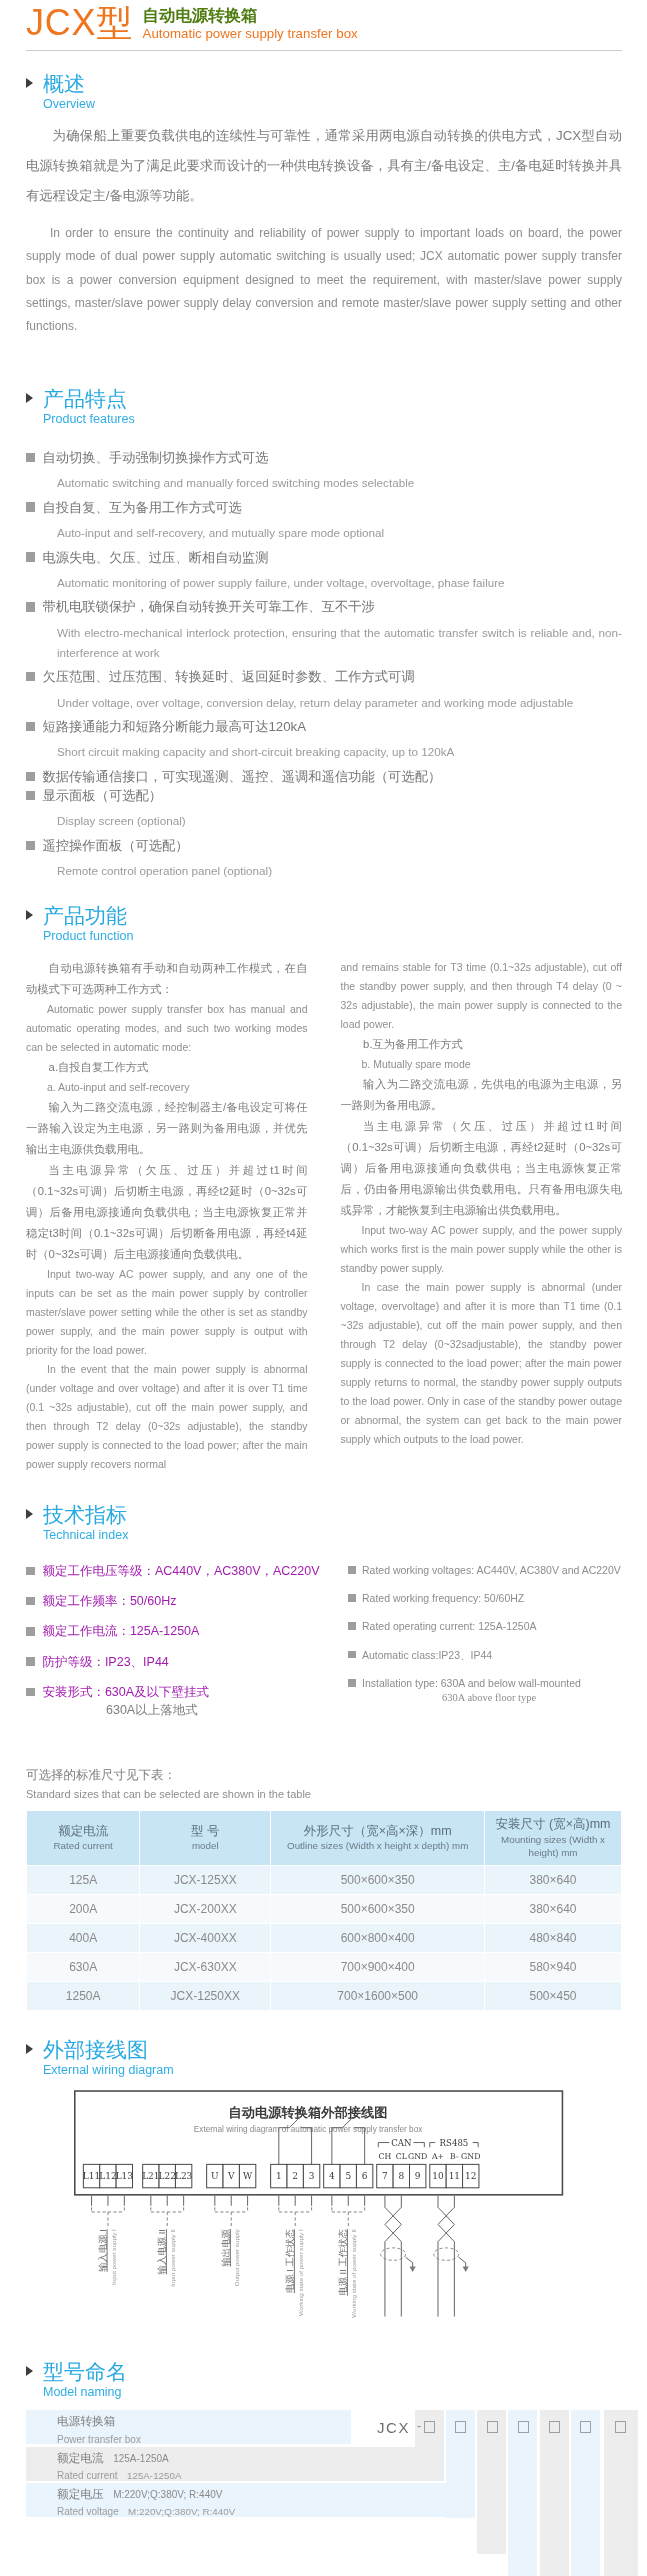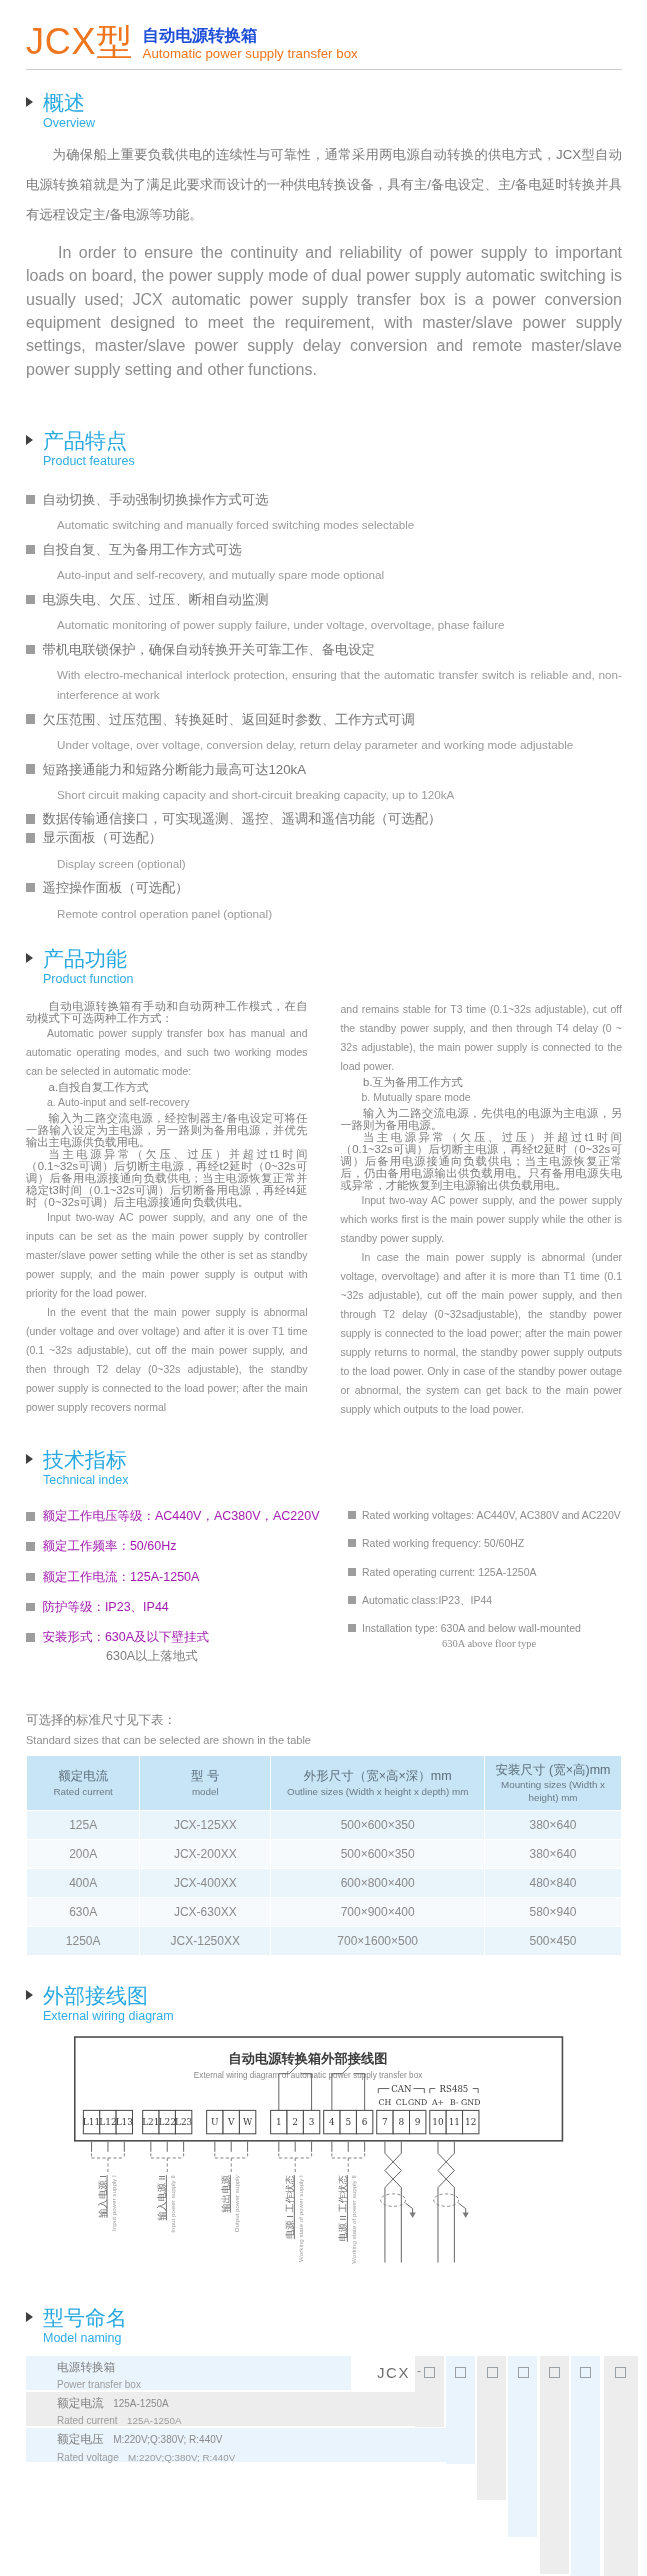--- a/index.html
+++ b/index.html
@@ -1,46 +1,46 @@
 <!DOCTYPE html>
 <html style="font-size:12.5px"><head>
 <meta charset="utf-8">
 <style>
   html,body { margin:0; padding:0; background:#ffffff; }
   body { width:648px; font-family:"Liberation Sans", sans-serif; color:#828282; }
   .page { padding:0 26px 0 26px; }
 
   
-  .doc-header { display:flex; align-items:flex-end; padding-top:21px; }
+  .doc-header { display:flex; align-items:center; padding-top:2px; }
   .model-name { font-size:36px; line-height:41px; color:#f0751f; letter-spacing:0.8px; font-weight:400; }
   .title-stack { margin-left:9.4px; padding-top:3.1px; }
-  .title-zh { font-size:16.4px; font-weight:bold; color:#1d4ed8; line-height:19px; }
+  .title-zh { font-size:16.4px; font-weight:bold; color:#4d7c0f; line-height:19px; }
   .title-en { font-size:13.3px; color:#f0751f; line-height:17px; }
   .header-rule { border:none; border-top:0.8px solid #cccccc; margin:7px 0 0 0; }
 
   
   .sec { display:flex; align-items:flex-start; }
   .tri { width:0; height:0; border-left:7.8px solid #3f3f3f; border-top:5.5px solid transparent; border-bottom:5.5px solid transparent; margin-top:7px; }
   .sec-zh { font-size:21px; color:#29a9e1; line-height:25px; margin-left:10px; font-weight:500; }
   .sec-en { font-size:12.5px; color:#2fade4; line-height:17px; margin-left:10px; }
 
   
   .para-zh { font-size:13.3px; color:#7b7b7b; line-height:30px; text-align:justify; text-indent:2em; margin:7.8px 0 0 0; }
-  .para-en { font-size:16px; color:#8d8d8d; line-height:23.4px; text-align:justify; text-indent:2em; margin:11px 0 0 0; }
+  .para-en { font-size:12px; color:#8d8d8d; line-height:23.4px; text-align:justify; text-indent:2em; margin:11px 0 0 0; }
 
   
   .features { margin-top:20px; }
   .f-zh { display:flex; align-items:flex-start; font-size:13.3px; color:#757575; line-height:19px; }
   .sq { width:9.4px; height:9.4px; background:#9d9d9d; flex:0 0 auto; margin:4.7px 7px 0 0; }
   .f-en { font-size:11.7px; color:#9b9b9b; line-height:20px; margin:6.2px 0 4.7px 31px; text-align:justify; }
 
   
   .fn-cols { display:flex; gap:33px; margin-top:12.5px; }
   .fn-col { flex:1; min-width:0; }
-  .fn-zh { font-size:11.3px; color:#7c7c7c; line-height:12px; text-align:justify; text-indent:2em; margin:0; }
+  .fn-zh { font-size:11.3px; color:#7c7c7c; line-height:21px; text-align:justify; text-indent:2em; margin:0; }
   .fn-en { font-size:10.5px; color:#8f8f8f; line-height:19px; text-align:justify; text-indent:2em; margin:0; }
   .fn-ni { text-indent:0; }
 
   
   .tech-cols { display:flex; margin-top:19px; }
   .tech-col-l { width:322px; }
   .tech-col-r { flex:1; }
   .tech-item { display:flex; align-items:flex-start; margin-bottom:13.3px; }
   .tech-col-l .tech-item { font-size:12.5px; color:#a21caf; line-height:17px; }
   .tech-col-r .tech-item { font-size:10.5px; color:#8d8d8d; line-height:15px; }
@@ -136,21 +136,21 @@
         <span>自投自复、互为备用工作方式可选</span>
       </div>
     <div class="f-en">Auto-input and self-recovery, and mutually spare mode optional</div>
     <div class="f-zh">
         <span class="sq"></span>
         <span>电源失电、欠压、过压、断相自动监测</span>
       </div>
     <div class="f-en">Automatic monitoring of power supply failure, under voltage, overvoltage, phase failure</div>
     <div class="f-zh">
         <span class="sq"></span>
-        <span>带机电联锁保护，确保自动转换开关可靠工作、备电设定</span>
+        <span>带机电联锁保护，确保自动转换开关可靠工作、互不干涉</span>
       </div>
     <div class="f-en">With electro-mechanical interlock protection, ensuring that the automatic transfer switch is reliable and, non-interference at work</div>
     <div class="f-zh">
         <span class="sq"></span>
         <span>欠压范围、过压范围、转换延时、返回延时参数、工作方式可调</span>
       </div>
     <div class="f-en">Under voltage, over voltage, conversion delay, return delay parameter and working mode adjustable</div>
     <div class="f-zh">
         <span class="sq"></span>
         <span>短路接通能力和短路分断能力最高可达120kA</span>

